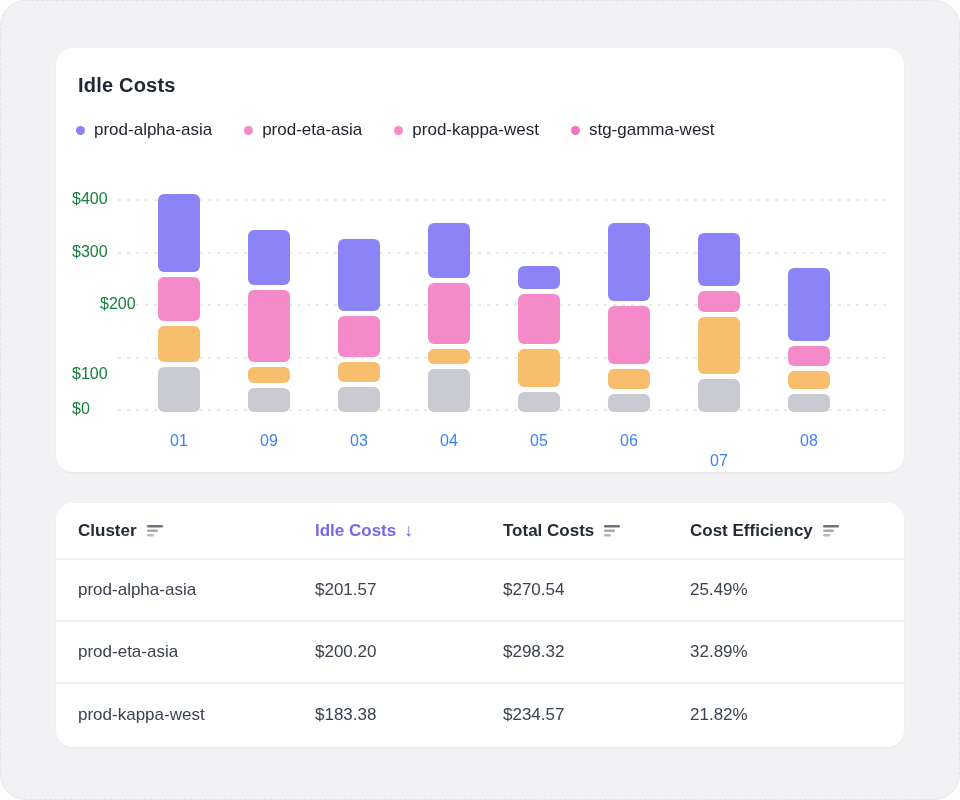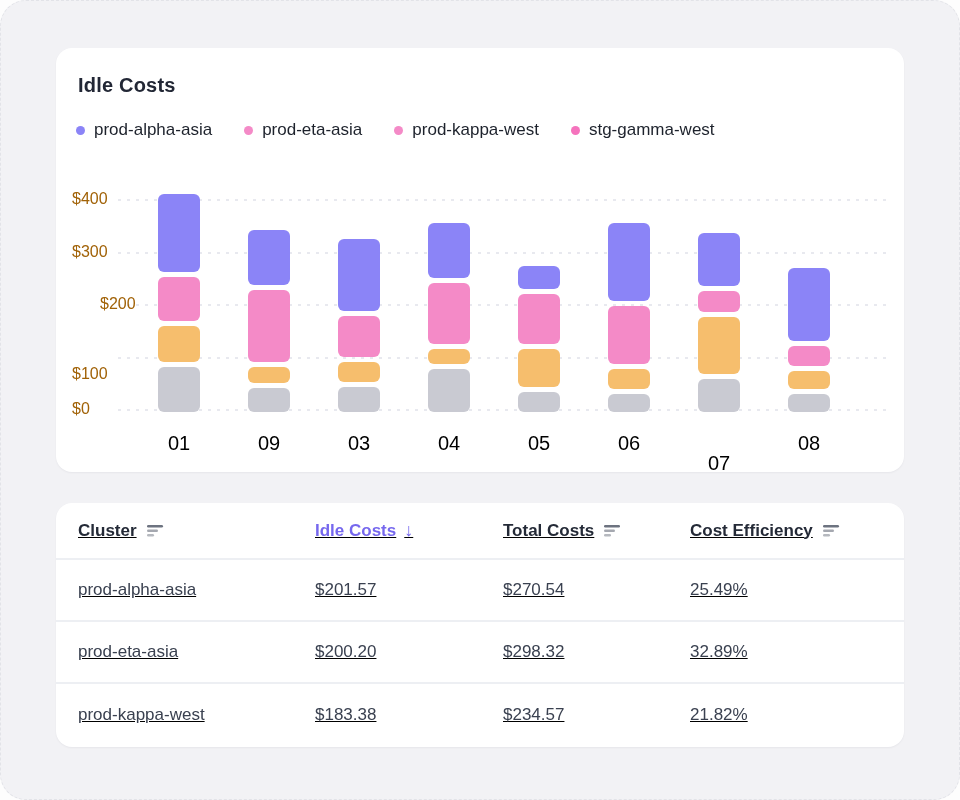--- a/index.html
+++ b/index.html
@@ -1,36 +1,36 @@
 <!DOCTYPE html>
 <html><head>
 <meta charset="utf-8">
 <style>
   * { margin: 0; padding: 0; box-sizing: border-box; }
   html, body { width: 960px; height: 800px; background: #ffffff; font-family: "Liberation Sans", sans-serif; }
   .frame { position: relative; width: 960px; height: 800px; background: #fdfdfd; overflow: hidden; }
   .panel { position: absolute; inset: 0; background: #f2f2f5; border: 1px dashed #e2e3e8; border-radius: 26px; }
 
-  .card { position: absolute; left: 56px; width: 848px; background: #ffffff; border-radius: 16px; box-shadow: 0 1px 2px rgba(16,24,40,.05); text-decoration: underline; }
+  .card { position: absolute; left: 56px; width: 848px; background: #ffffff; border-radius: 16px; box-shadow: 0 1px 2px rgba(16,24,40,.05); }
   .chart-card { top: 48px; height: 424px; }
   .table-card { top: 503px; height: 244px; overflow: hidden; }
 
   .chart-title { position: absolute; left: 22px; top: 26px; font-size: 20px; font-weight: 700; color: #222735; letter-spacing: .2px; }
 
   .legend { position: absolute; left: 20px; top: 72px; display: flex; align-items: center; column-gap: 32px; }
   .legend-item { display: flex; align-items: center; gap: 9px; cursor: default; }
   .legend-dot { width: 9px; height: 9px; border-radius: 50%; flex: 0 0 auto; }
   .legend-label { font-size: 17px; color: #1d222c; }
 
   .plot { position: absolute; inset: 0; }
-  .tick-label { position: absolute; left: 16px; font-size: 16px; color: #a16207; }
+  .tick-label { position: absolute; left: 16px; font-size: 16px; color: #15803d; }
   .gridline { position: absolute; left: 62px; width: 770px; height: 2px;
     background-image: repeating-linear-gradient(to right, #e8e9ef 0 3px, transparent 3px 9px); }
   .bar-seg { position: absolute; width: 42px; border-radius: 6px; }
-  .x-label { position: absolute; width: 90px; text-align: center; font-size: 20px; color: #000000; }
+  .x-label { position: absolute; width: 90px; text-align: center; font-size: 16px; color: #3b82f6; }
 
   .thead { display: grid; grid-template-columns: 237px 188px 187px 1fr; align-items: center; height: 57px; padding-left: 22px; border-bottom: 2px solid #edeff3; }
   .th { display: flex; align-items: center; gap: 10px; font-size: 17px; font-weight: 600; color: #242a37; cursor: pointer; }
   .th.active { color: #7668ee; }
   .th .arrow { font-size: 18px; color: #7668ee; font-weight: 400; margin-left: -2px; }
   .sort-icon { display: inline-block; }
   .tr { display: grid; grid-template-columns: 237px 188px 187px 1fr; align-items: center; height: 62px; padding-left: 22px; border-bottom: 2px solid #edeff3; }
   .tr:last-child { border-bottom: none; }
   .td { font-size: 17px; color: #3a4150; }
 </style>

